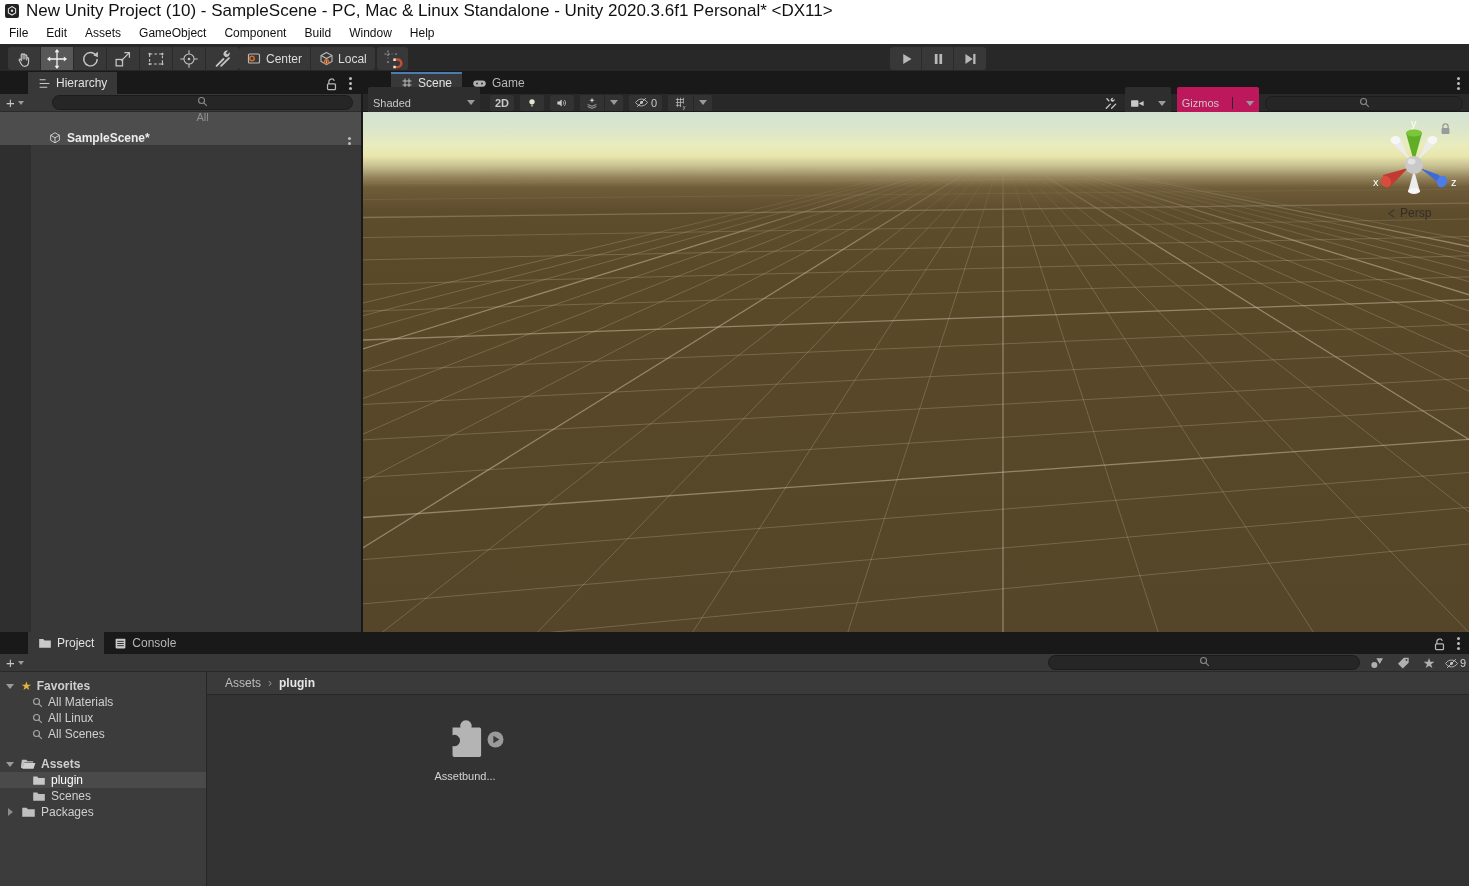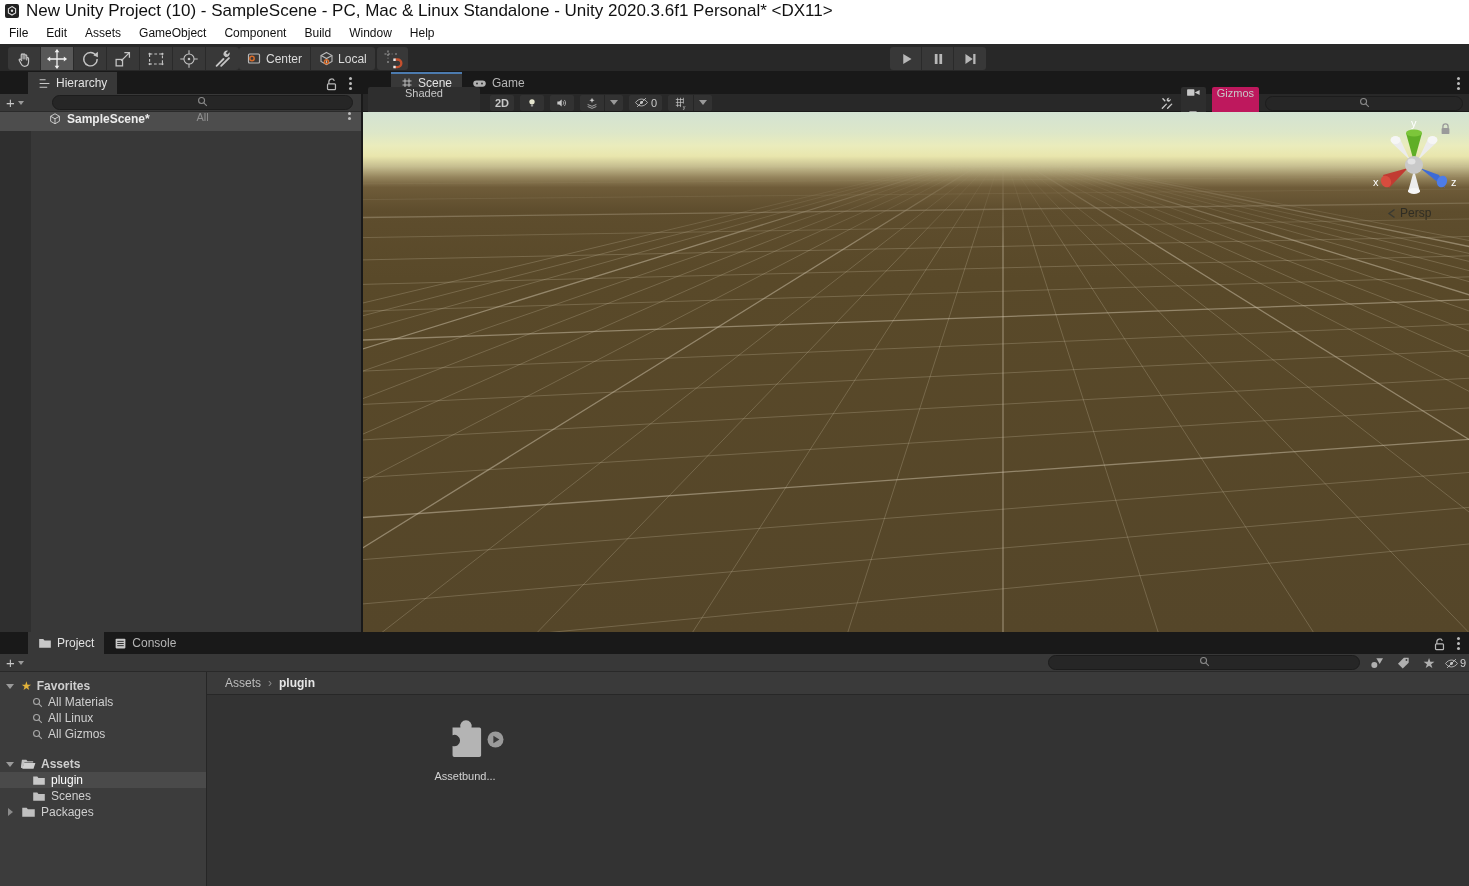--- a/index.html
+++ b/index.html
@@ -38,28 +38,28 @@
   .caret-sm { width:0; height:0; border-left:3px solid transparent; border-right:3px solid transparent; border-top:4px solid #9a9a9a; }
   .plusbtn { color:#c6c6c6; font-size:15px; line-height:1; display:flex; align-items:center; gap:3px; cursor:pointer; }
 
   
   .main { position:absolute; top:72px; left:0; right:0; height:560px; display:flex; }
 
   
   .hier { width:363px; display:flex; flex-direction:column; border-right:2px solid #191919; background:#383838; }
   .h-toolbar { position:relative; height:18px; background:#383838; border-bottom:1px solid #2b2b2b; display:flex; align-items:center; padding:0 6px; }
   .h-toolbar .searchpill { position:absolute; left:52px; right:8px; top:1px; }
-  .scene-row { height:19px; background:#4d4d4d; display:flex; align-items:flex-start; color:#ececec; font-weight:bold; }
+  .scene-row { height:33px; background:#4d4d4d; display:flex; align-items:flex-end; color:#ececec; font-weight:bold; }
   .h-content { flex:1; position:relative; background:#383838; }
   .h-content::before { content:""; position:absolute; left:0; top:0; bottom:0; width:31px; background:#2f2f2f; }
 
   
   .scenewrap { flex:1; display:flex; flex-direction:column; }
   .s-toolbar { position:relative; height:18px; background:#282828; border-bottom:1px solid #191919; display:flex; align-items:center; padding:0 5px; font-size:11px; color:#c8c8c8; }
-  .dd { display:flex; align-items:center; background:#2e2e2e; border-radius:2px; height:32px; padding:0 5px; gap:13px; cursor:pointer;flex-direction:column; }
+  .dd { display:flex; align-items:center; background:#2e2e2e; border-radius:2px; height:32px; padding:0 5px; gap:13px; cursor:pointer; }
   .shaded-dd { width:112px; justify-content:space-between; margin-right:10px; }
   .seg { display:flex; border-radius:2px; overflow:hidden; }
   .segbtn { height:16px; min-width:24px; padding:0 5px; background:#323232; border-right:1px solid #262626; display:flex; align-items:center; justify-content:center; gap:2px; cursor:pointer; }
   .seg .segbtn:last-child { border-right:none; }
   .s-right { position:absolute; right:6px; top:1px; display:flex; align-items:center; gap:6px; height:16px; }
 
   .viewport { flex:1; position:relative; overflow:hidden; }
   .vp-bg { position:absolute; inset:0;
     background:linear-gradient(180deg,#d3e3d3 0%,#dde7c8 4%,#eaecbc 6.5%,#e9e6ad 8.5%,#c5bd8f 10.5%,#96865e 12.5%,#6f5c39 14.5%,#5e4d2d 19%,#594929 32%,#554629 100%); }
   .grid-svg { position:absolute; inset:0; width:100%; height:100%; }
@@ -620,21 +620,21 @@
             </span>
           <span>All Linux</span>
         </div>
         <div class="trow" style="padding-left:32px">
           <span class="icon">
               <svg width="11" height="11" viewBox="0 0 14 14">
                 <circle cx="5.8" cy="5.8" r="3.8" fill="none" stroke="#a8a8a8" stroke-width="1.4"></circle>
                 <path d="M8.7 8.7L12.5 12.5" stroke="#a8a8a8" stroke-width="1.4"></path>
               </svg>
             </span>
-          <span>All Gizmos</span>
+          <span>All Scenes</span>
         </div>
         <div class="spacer"></div>
         <div class="trow" style="padding-left:4px">
           <span class="cwrap">
               <span class="caret-down"></span>
             </span>
           <span class="icon">
               <svg width="15" height="12" viewBox="0 0 24 19">
                 <path d="M1.5 2.5h7l2 2.5h9v2h-14l-2.5 9h-3.5z" fill="#c0c0c0"></path>
                 <path d="M5 8h18l-3 9H2z" fill="#d0d0d0"></path>

